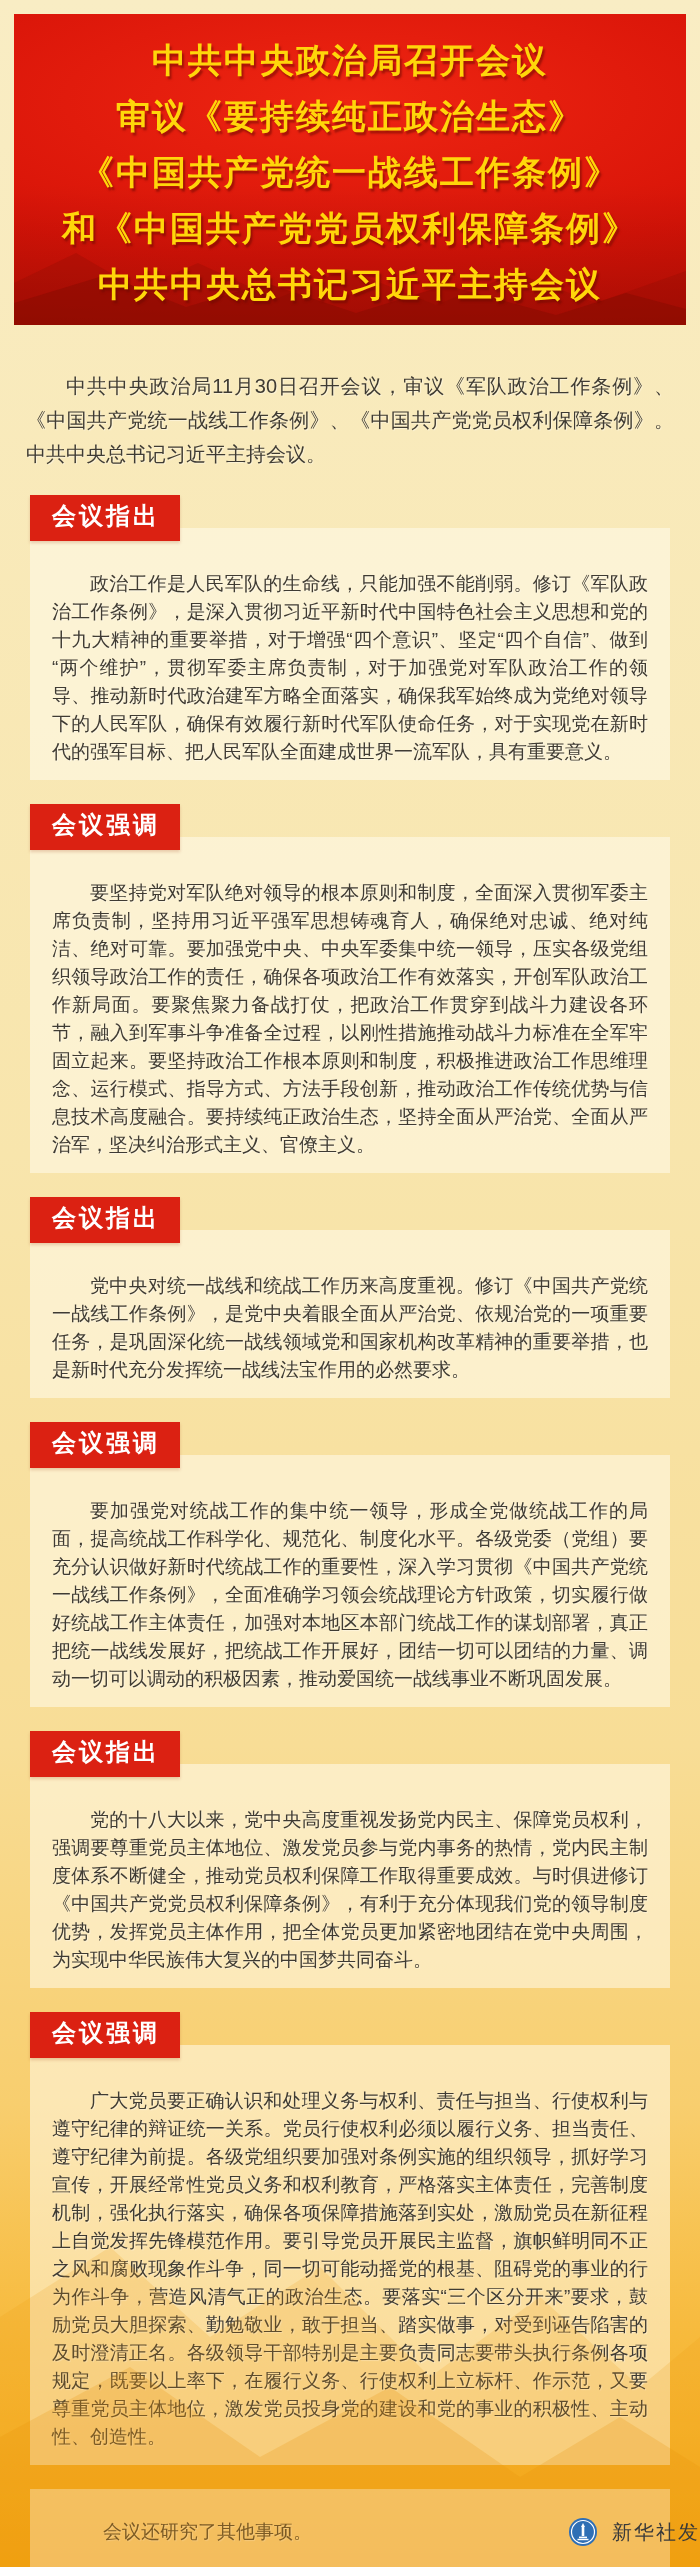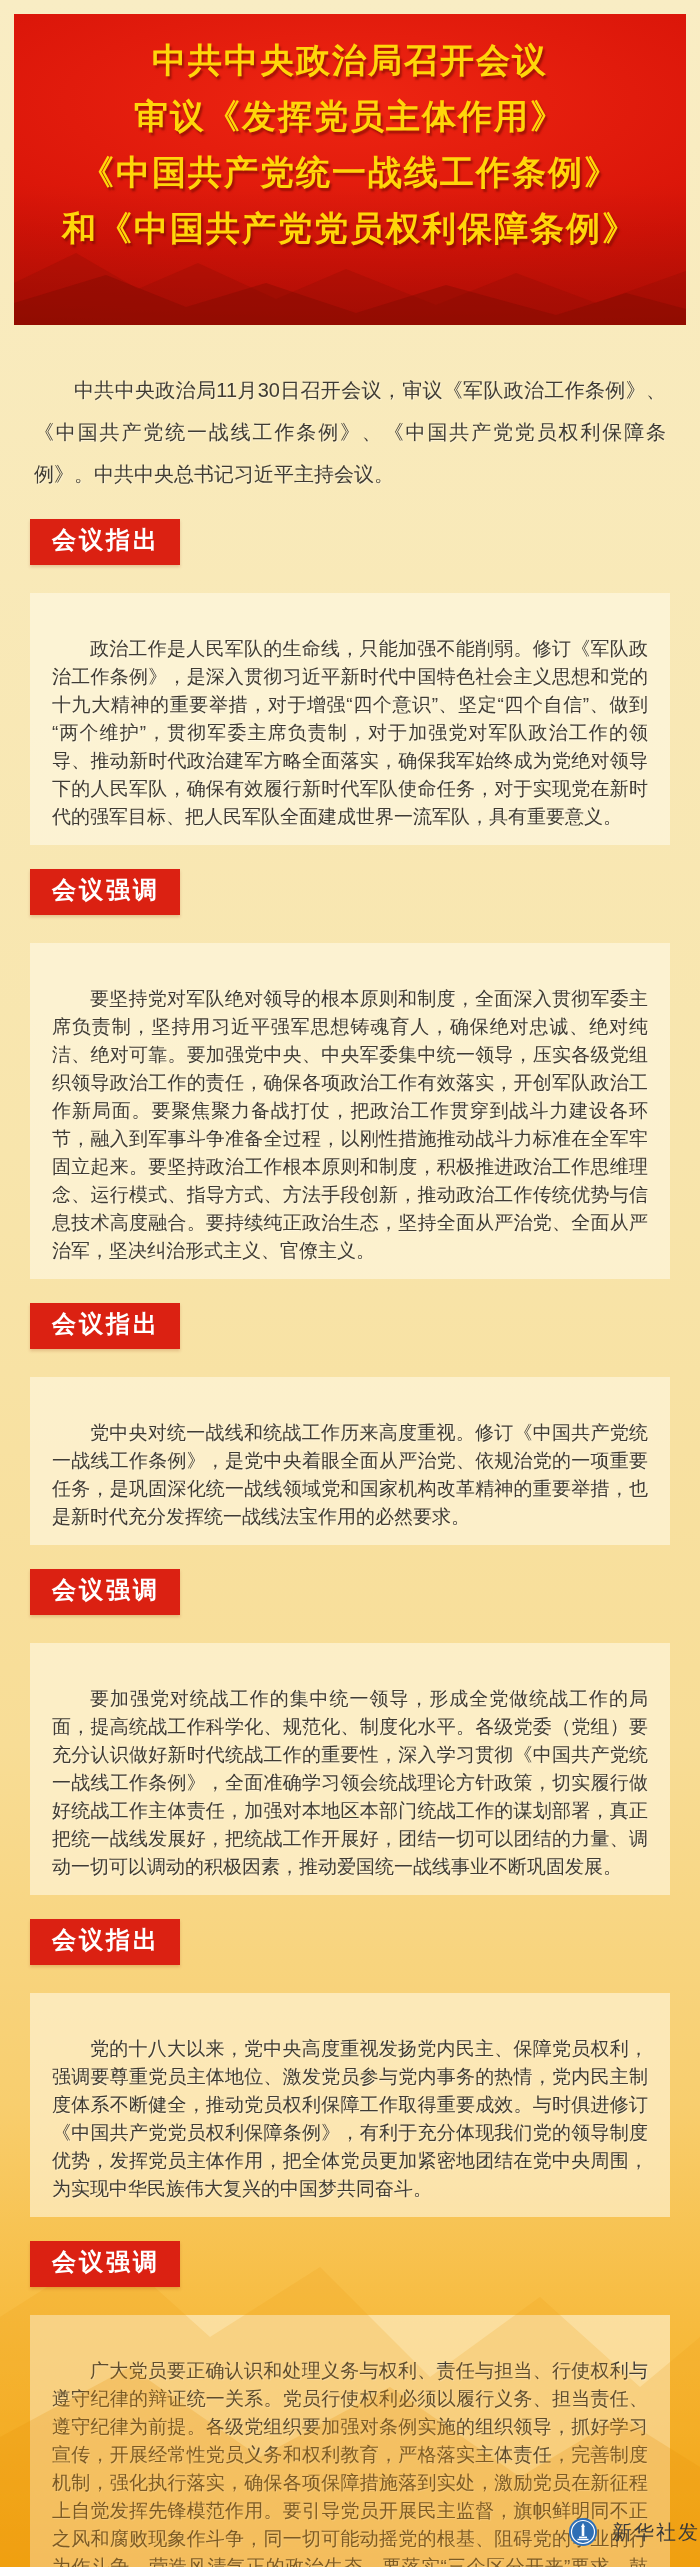--- a/index.html
+++ b/index.html
@@ -40,40 +40,39 @@
   }
   .title-line{
     color:var(--title_gold,#FFD60A);
     font-size:34px;line-height:56px;
     font-weight:bold;letter-spacing:2px;
     text-shadow:2px 3px 2px rgba(110,10,0,.55);
     white-space:nowrap;
   }
   
   .intro{
-    margin:44px 34px 0;
-    font-size:20px;line-height:42px;
+    margin:44px 26px 0;
+    font-size:20px;line-height:34px;
     color:var(--body_text,#3F3B33);
     text-indent:2em;text-align:justify;
     text-shadow:1px 1px 1px rgba(255,255,255,.45);
   }
   
   .block{margin:24px 30px 0;}
   .badge{
     display:inline-block;position:relative;z-index:1;
     background:var(--badge_red,#DB2112);
     color:#FFFFFF;font-size:24px;font-weight:bold;letter-spacing:3px;
     padding:5px 20px 9px 22px;
     margin-bottom:-22px;
     box-shadow:0 2px 3px rgba(150,40,0,.2);
   }
   .panel{
     background:var(--panel_tint,rgba(255,251,236,0.55));
     padding:42px 22px 14px;
-    margin-top:41px;
   }
   .body-text{
     margin:0;
     font-size:19px;line-height:28px;
     color:var(--body_text,#3F3B33);
     text-indent:2em;text-align:justify;
     text-shadow:1px 1px 1px rgba(255,255,255,.4);
   }
   
   .closing-panel{
@@ -98,23 +97,24 @@
   }
 </style>
 </head>
 <body>
 
 <div class="page">
 
   <div class="header">
     <div class="title">
       <div class="title-line">中共中央政治局召开会议</div>
-      <div class="title-line">审议《发挥党员主体作用》</div>
+      <div class="title-line">审议《要持续纯正政治生态》</div>
       <div class="title-line">《中国共产党统一战线工作条例》</div>
       <div class="title-line">和《中国共产党党员权利保障条例》</div>
+      <div class="title-line">中共中央总书记习近平主持会议</div>
     </div>
     <svg class="header-mountains" viewBox="0 0 672 110" preserveAspectRatio="none" aria-hidden="true">
       <path d="M0,110 L0,68 L62,38 L124,74 L184,48 L262,84 L332,54 L422,90 L502,58 L582,88 L672,56 L672,110 Z" fill="#8F0C02" opacity="0.30"></path>
       <path d="M0,110 L0,88 L92,60 L172,92 L252,68 L342,98 L432,70 L542,100 L612,78 L672,94 L672,110 Z" fill="#7C0A01" opacity="0.38"></path>
     </svg>
   </div>
 
   <p class="intro">中共中央政治局11月30日召开会议，审议《军队政治工作条例》、《中国共产党统一战线工作条例》、《中国共产党党员权利保障条例》。中共中央总书记习近平主持会议。</p>
 
   <section class="block">

